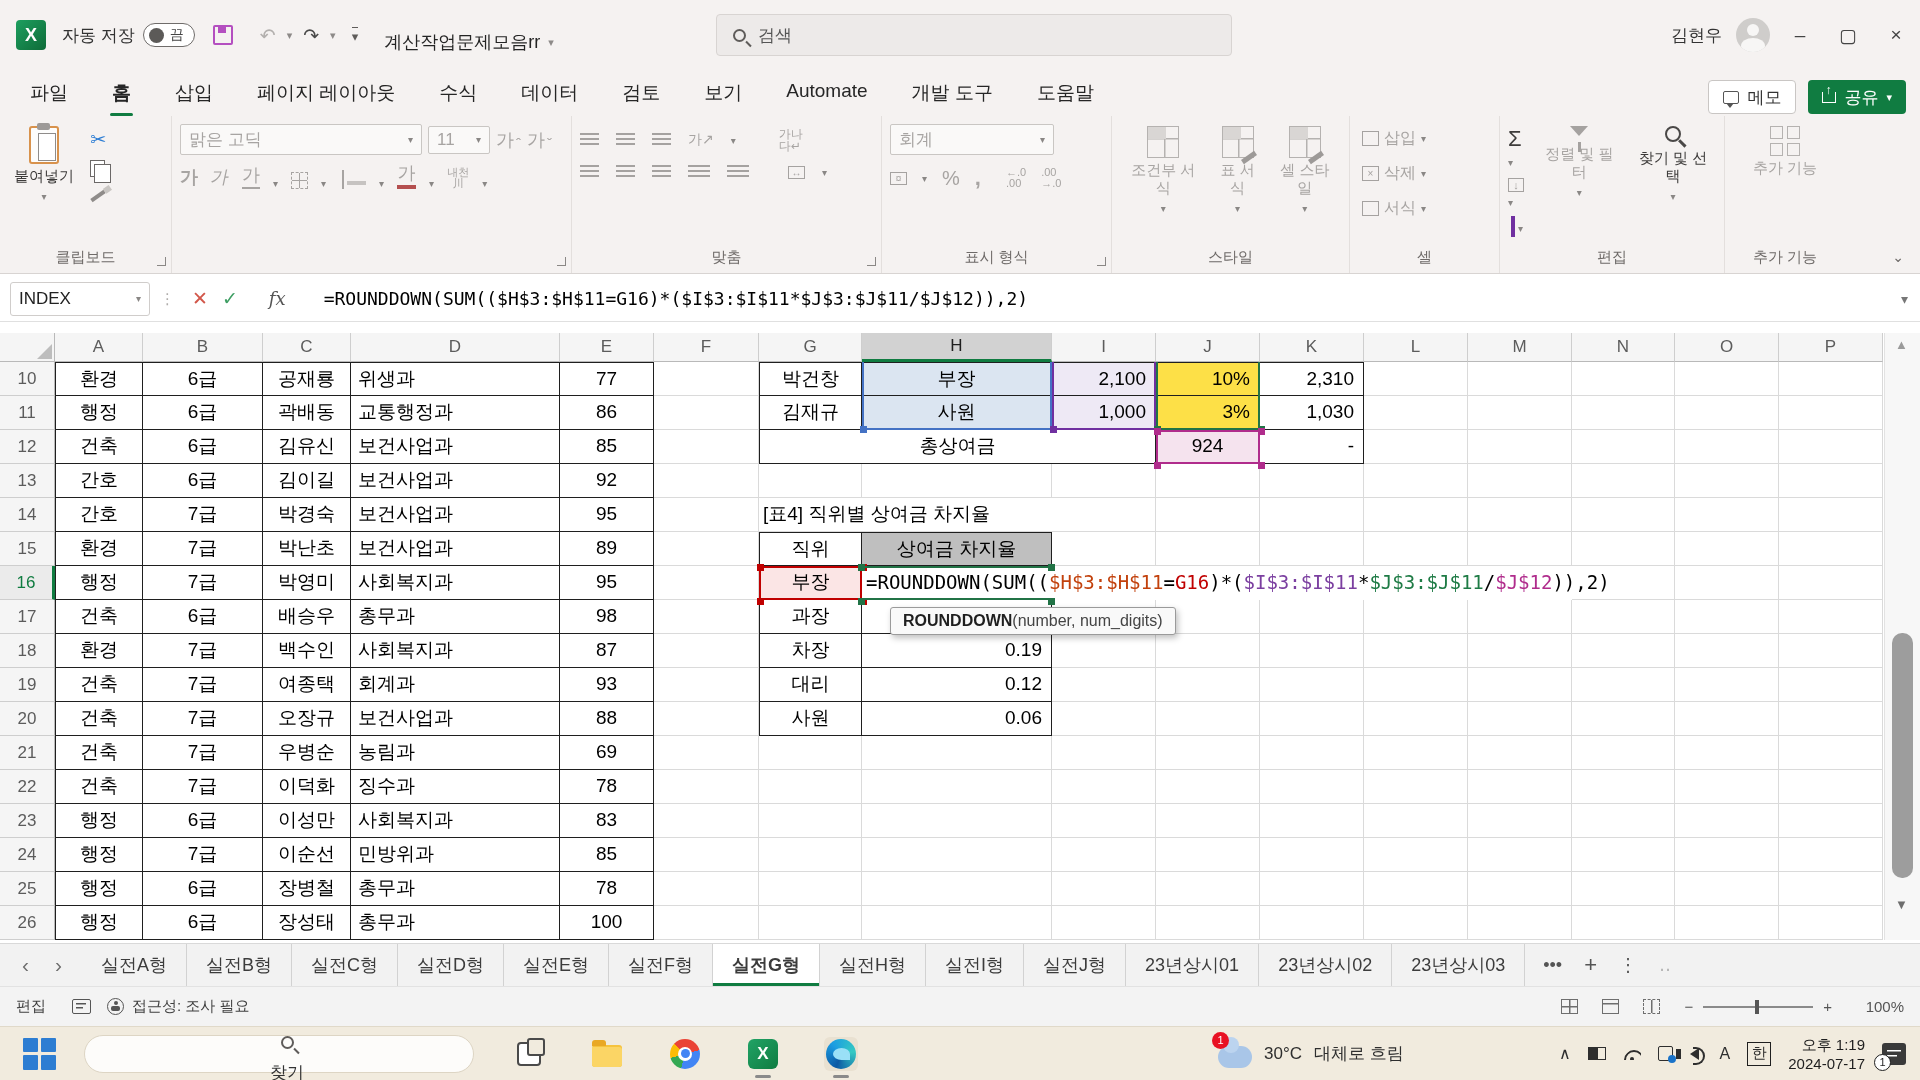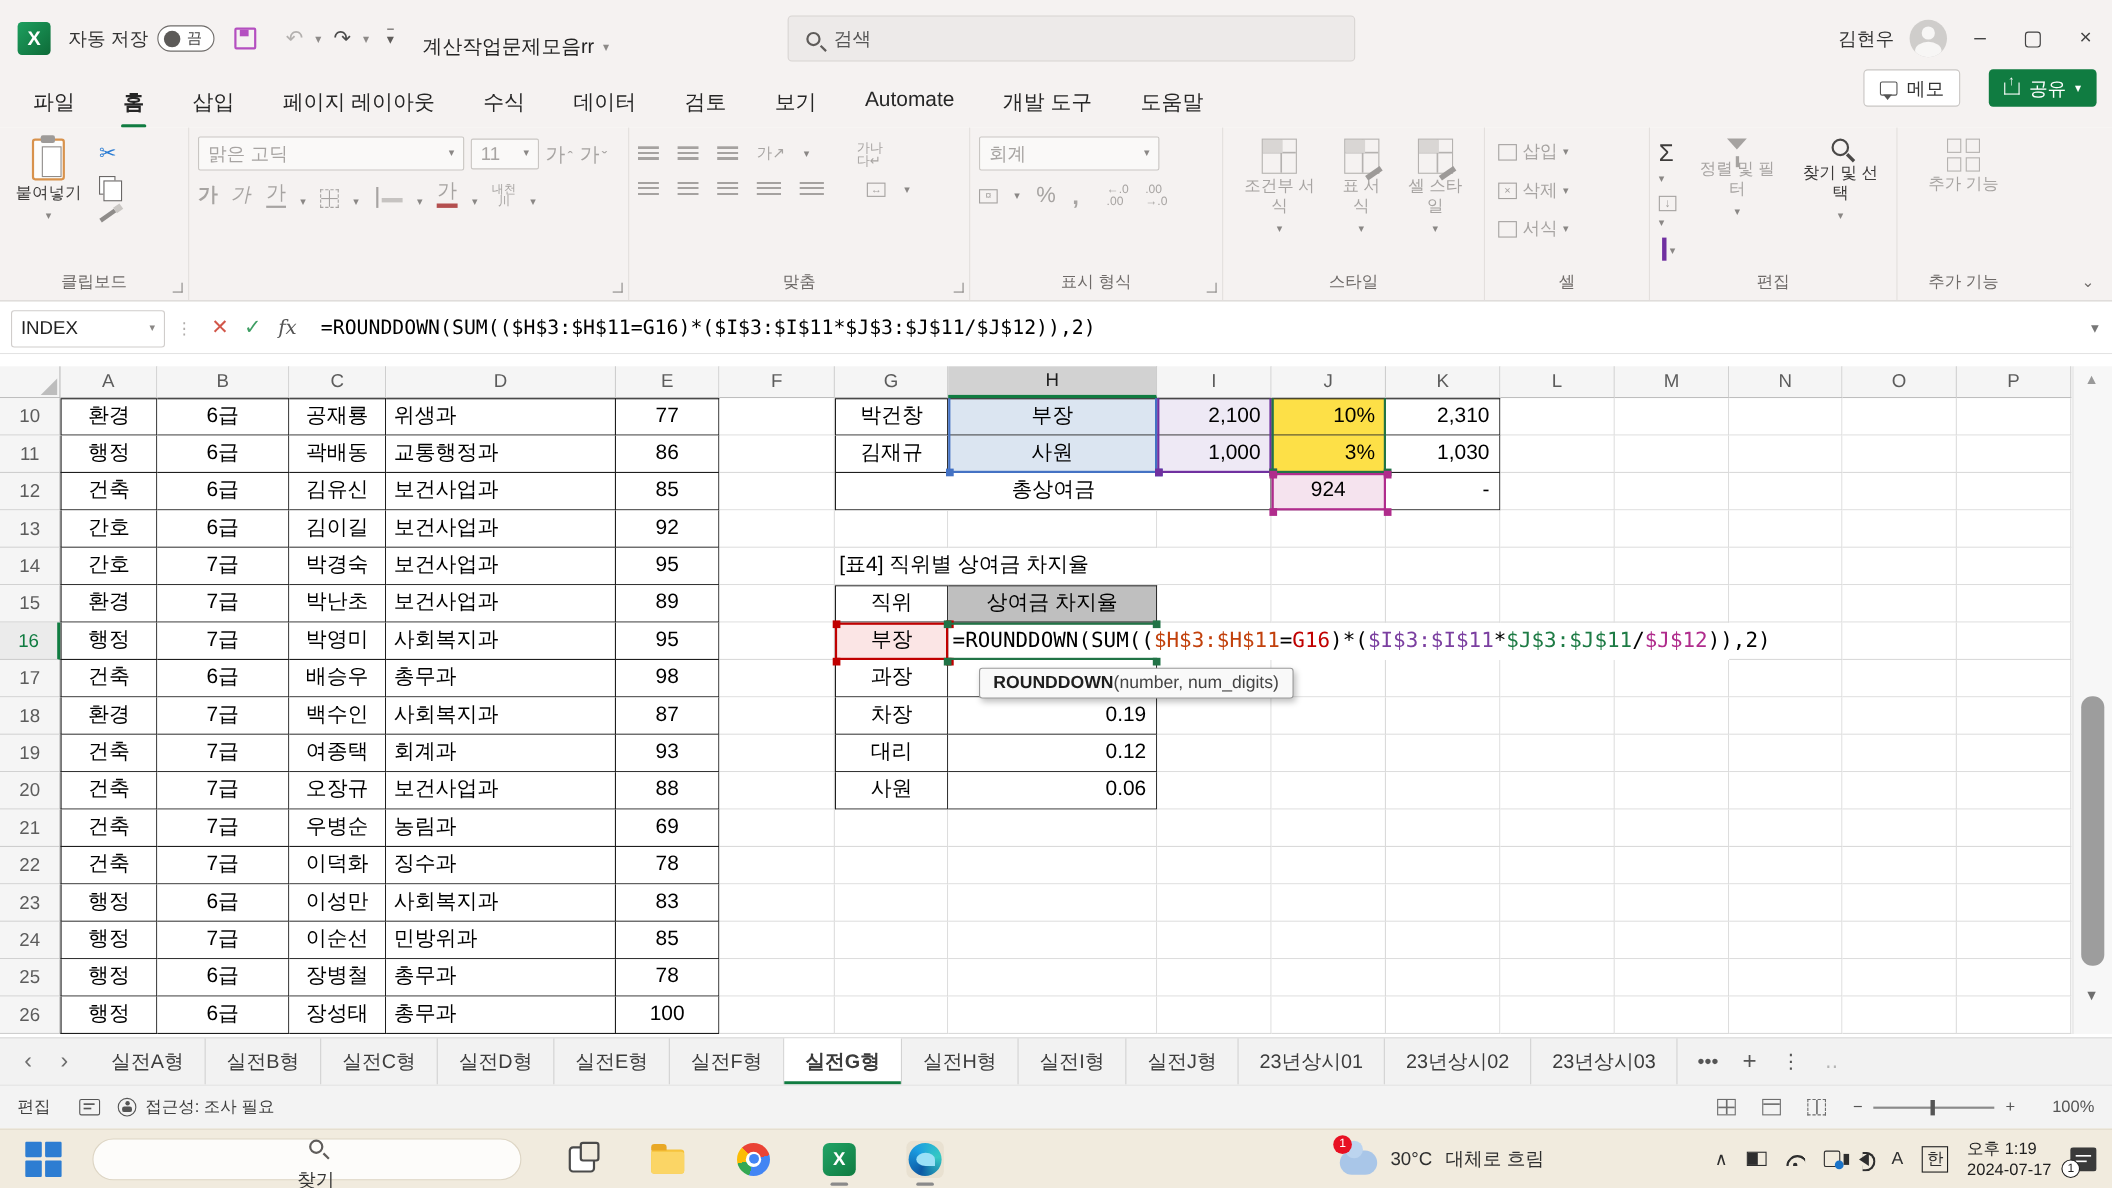--- a/index.html
+++ b/index.html
@@ -30,21 +30,21 @@
   .avatar::after { content:''; position:absolute; left:5px; top:20px; width:24px; height:16px; border-radius:50%; background:#f7f6f5; }
   .win-ctrls { position:absolute; right:0; top:0; height:70px; display:flex; }
   .win-btn { width:48px; height:70px; display:flex; align-items:center; justify-content:center; font-size:19px; color:#444; }
 
   
   .tabrow { position:absolute; left:0; top:70px; width:1920px; height:46px; background:#f5f2f1; display:flex; align-items:center; }
   .rtabs { display:flex; gap:40px; margin-left:28px; font-size:19px; color:#262626; }
   .rtab { padding:6px 2px; position:relative; white-space:nowrap; }
   .rtab.active { font-weight:bold; }
   .rtab.active::after { content:''; position:absolute; left:0; right:0; bottom:-4px; height:3px; background:#107c41; border-radius:2px; }
-  .tabrow-right { position:absolute; right:14px; top:63px; display:flex; gap:26px; }
+  .tabrow-right { position:absolute; right:14px; top:80px; display:flex; gap:12px; }
   .memo-btn { border:1px solid #c9c6c4; background:#fff; border-radius:4px; height:34px; padding:0 14px; display:flex; align-items:center; gap:8px; font-size:17px; color:#333; }
   .memo-ico { width:16px; height:13px; border:1.5px solid #555; border-radius:2px; position:relative; }
   .memo-ico::after { content:''; position:absolute; left:2px; bottom:-5px; border-left:4px solid transparent; border-right:4px solid transparent; border-top:5px solid #555; }
   .share-btn { background:#107c41; border-radius:4px; height:34px; padding:0 14px; display:flex; align-items:center; gap:8px; font-size:17px; color:#fff; }
   .share-ico { width:14px; height:11px; border:1.5px solid #fff; border-top:none; position:relative; }
   .share-ico::after { content:'↑'; position:absolute; left:2px; top:-9px; font-size:12px; color:#fff; }
 
   
   .ribbon { position:absolute; left:0; top:116px; width:1920px; height:158px; background:#f5f2f1; border-bottom:1px solid #d8d4d2; display:flex; }
   .rgroup { position:relative; display:flex; flex-direction:column; border-right:1px solid #e3dfdd; padding:8px 8px 0 8px; }
@@ -87,21 +87,21 @@
   .funnel::after { content:''; position:absolute; left:-1.5px; top:-2px; width:3px; height:10px; background:#a5a2a0; top:6px; }
   .mag-dk { width:16px; height:16px; border:2.5px solid #4a4847; border-radius:50%; position:relative; margin-bottom:4px; }
   .mag-dk::after { content:''; position:absolute; width:9px; height:2.5px; background:#4a4847; transform:rotate(45deg); left:11px; top:14px; }
   .collapse-chev { position:absolute; right:16px; bottom:8px; font-size:14px; color:#6e6a68; }
 
   
   .fbar { position:absolute; left:0; top:276px; width:1920px; height:46px; background:#fff; border-bottom:1px solid #e0e0e0; display:flex; align-items:center; }
   .namebox { width:140px; height:34px; margin-left:10px; border:1px solid #d0cdcb; border-radius:3px; display:flex; align-items:center; justify-content:space-between; padding:0 8px; font-size:17px; color:#222; }
   .fbar-dots { color:#b0adab; margin:0 10px; font-size:15px; }
   .fbar-btn { font-size:19px; margin:0 7px; }
-  .fx { font-family:"DejaVu Serif",serif; font-style:italic; font-size:18px; color:#555; margin:0 8px; }
+  .fx { font-family:"DejaVu Serif",serif; font-style:italic; font-size:18px; color:#555; margin:0 24px; }
   .formula-text { margin-left:14px; font-family:"DejaVu Sans Mono",monospace; font-size:18px; color:#000; white-space:pre; }
   .fbar-chev { position:absolute; right:12px; color:#777; font-size:14px; }
 
   
   .sheet { position:absolute; left:0; top:322px; width:1920px; height:621px; background:#fff; }
   #col-headers { position:absolute; left:0; top:11px; display:grid; height:29px; }
   .colhdr { font-size:17px; color:#5c5c5c; text-align:center; line-height:27px; background:#f5f5f5; border-right:1px solid #cecece; border-bottom:1px solid #b9b9b9; }
   .colhdr.sel { background:#d2d2d2; color:#1f1f1f; border-bottom:3px solid #107c41; line-height:25px; }
   .corner { background:#f5f5f5; border-right:1px solid #b9b9b9; border-bottom:1px solid #b9b9b9; position:relative; }
   .corner::after { content:''; position:absolute; right:2px; bottom:2px; border-left:15px solid transparent; border-bottom:15px solid #bdbdbd; }
@@ -181,21 +181,21 @@
   .batt { width:18px; height:13px; border:1.5px solid #2e2e2e; background:linear-gradient(#2e2e2e,#2e2e2e) 0 0/9px 100% no-repeat; }
   .wifi { width:18px; height:12px; position:relative; overflow:hidden; }
   .wifi::before { content:''; position:absolute; left:1px; top:2px; width:16px; height:16px; border:2px solid #2e2e2e; border-radius:50%; border-bottom-color:transparent; border-left-color:transparent; transform:rotate(-45deg); }
   .wifi::after { content:''; position:absolute; left:7px; top:9px; width:4px; height:4px; border-radius:50%; background:#2e2e2e; }
   .vpn { width:15px; height:15px; border:1.5px solid #2e2e2e; border-radius:2px; position:relative; }
   .vpn::after { content:''; position:absolute; right:-4px; bottom:-3px; width:8px; height:8px; border-radius:50%; background:#1a73c9; }
   .spk { width:0; height:0; border-top:6px solid transparent; border-bottom:6px solid transparent; border-right:9px solid #2e2e2e; position:relative; margin-right:4px; }
   .spk::before { content:''; position:absolute; left:-14px; top:-5px; width:5px; height:10px; background:#2e2e2e; }
   .spk::after { content:''; position:absolute; left:3px; top:-7px; width:10px; height:14px; border:2px solid #2e2e2e; border-left:none; border-radius:0 12px 12px 0; }
   .ime-box { width:24px; height:24px; border:1.5px solid #1f1f1f; font-size:15px; display:flex; align-items:center; justify-content:center; }
-  .clock { text-align:left; font-size:15px; line-height:19px; color:#1f1f1f; }
+  .clock { text-align:right; font-size:15px; line-height:19px; color:#1f1f1f; }
   .notif { width:24px; height:22px; background:#3a3a3a; border-radius:3px; position:relative; background-image:linear-gradient(#fff,#fff),linear-gradient(#fff,#fff); background-size:14px 1.5px,10px 1.5px; background-position:5px 7px,5px 12px; background-repeat:no-repeat; }
   .nbadge { position:absolute; left:-8px; bottom:-6px; width:17px; height:17px; border-radius:50%; background:#fff; border:1.5px solid #1f1f1f; color:#1f1f1f; font-size:11px; display:flex; align-items:center; justify-content:center; }
 </style>
 </head>
 <body>
 
 <div id="app">
 
   <div class="titlebar">
     <div class="xl-logo">X</div>

